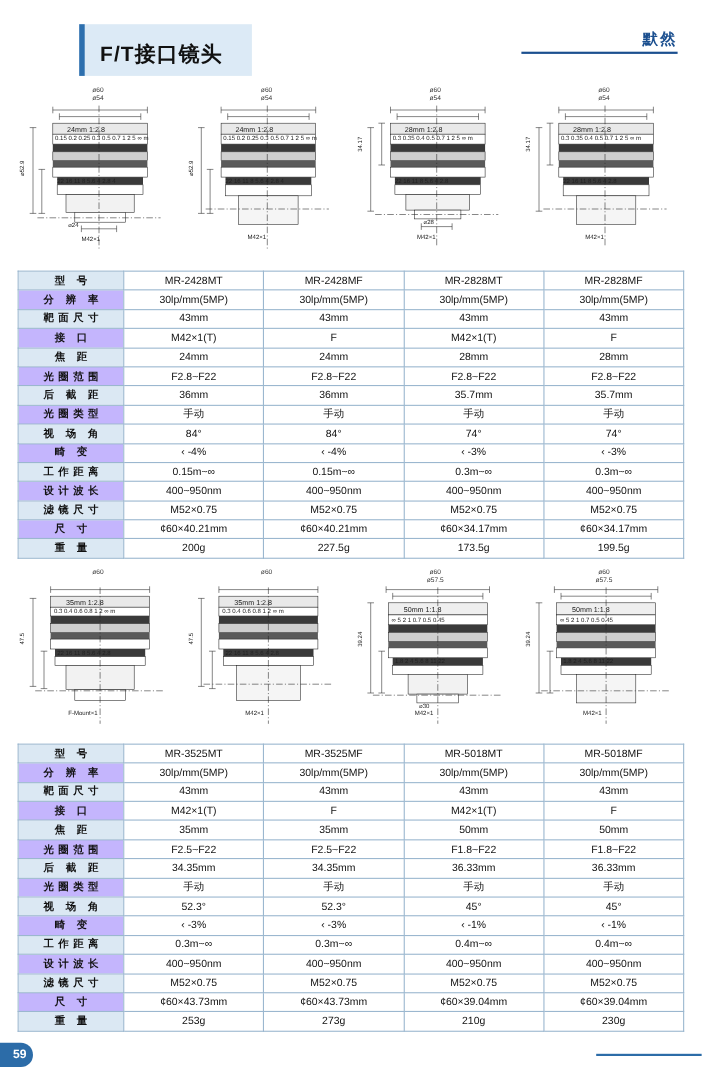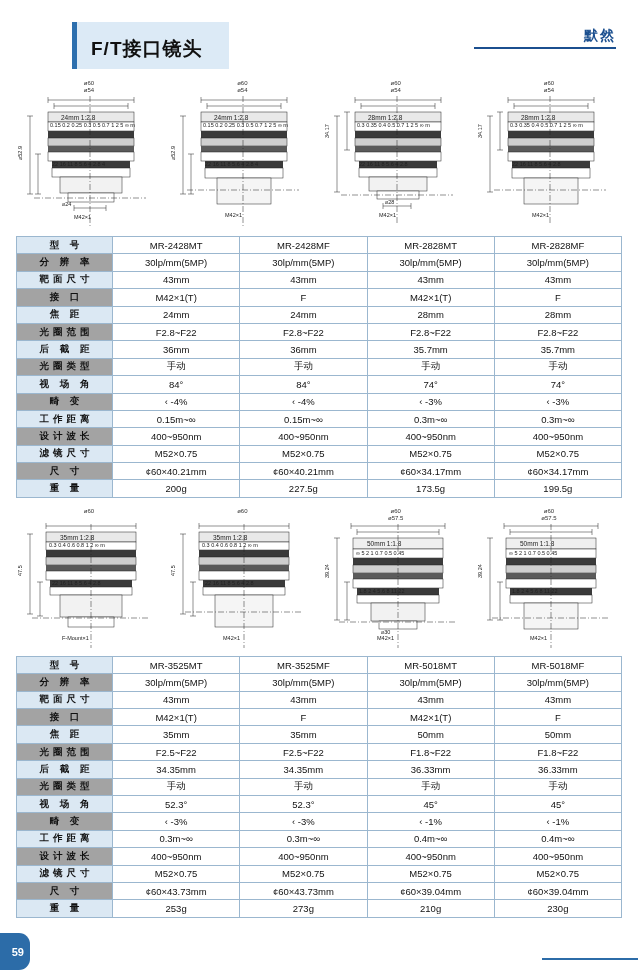--- a/index.html
+++ b/index.html
@@ -84,21 +84,21 @@
     font-size: 6px;
     color: #333;
   }
   .dim-top span { display:block; line-height: 7px; }
 
   .lens-svg { position: absolute; top: 16px; left: 0; }
 
   
   .spec-table {
     width: 606px;
-    margin: 0 auto 0 auto;
+    margin: 10px auto 0 auto;
     border-collapse: collapse;
     font-size: 9.5px;
     table-layout: fixed;
   }
   .spec-table th, .spec-table td {
     border: 1px solid #9bb7cf;
     height: 17.4px;
     text-align: center;
     padding: 0 2px;
     white-space: nowrap;
@@ -106,30 +106,30 @@
   }
   .spec-table th {
     background: #dce9f4;
     font-weight: bold;
     width: 96px;
     letter-spacing: 4px;
     text-indent: 4px;
     color: #111;
   }
   .spec-table td { background: #ffffff; color: #111; }
-  .spec-table tr th { background: #a3a3a3; }
+  .spec-table tr th { background: #c4b5fd; }
   .spec-table tr:nth-child(odd) th { background: #dbe8f3; }
 
   
   .page-num {
     position: absolute;
     left: 0;
     bottom: 10px;
     width: 30px;
-    height: 37px;
+    height: 22px;
     background: #2c6ca8;
     color: #fff;
     font-size: 11px;
     font-weight: bold;
     display: flex;
     align-items: center;
     justify-content: flex-end;
     padding-right: 6px;
     border-radius: 0 11px 11px 0;
   }

